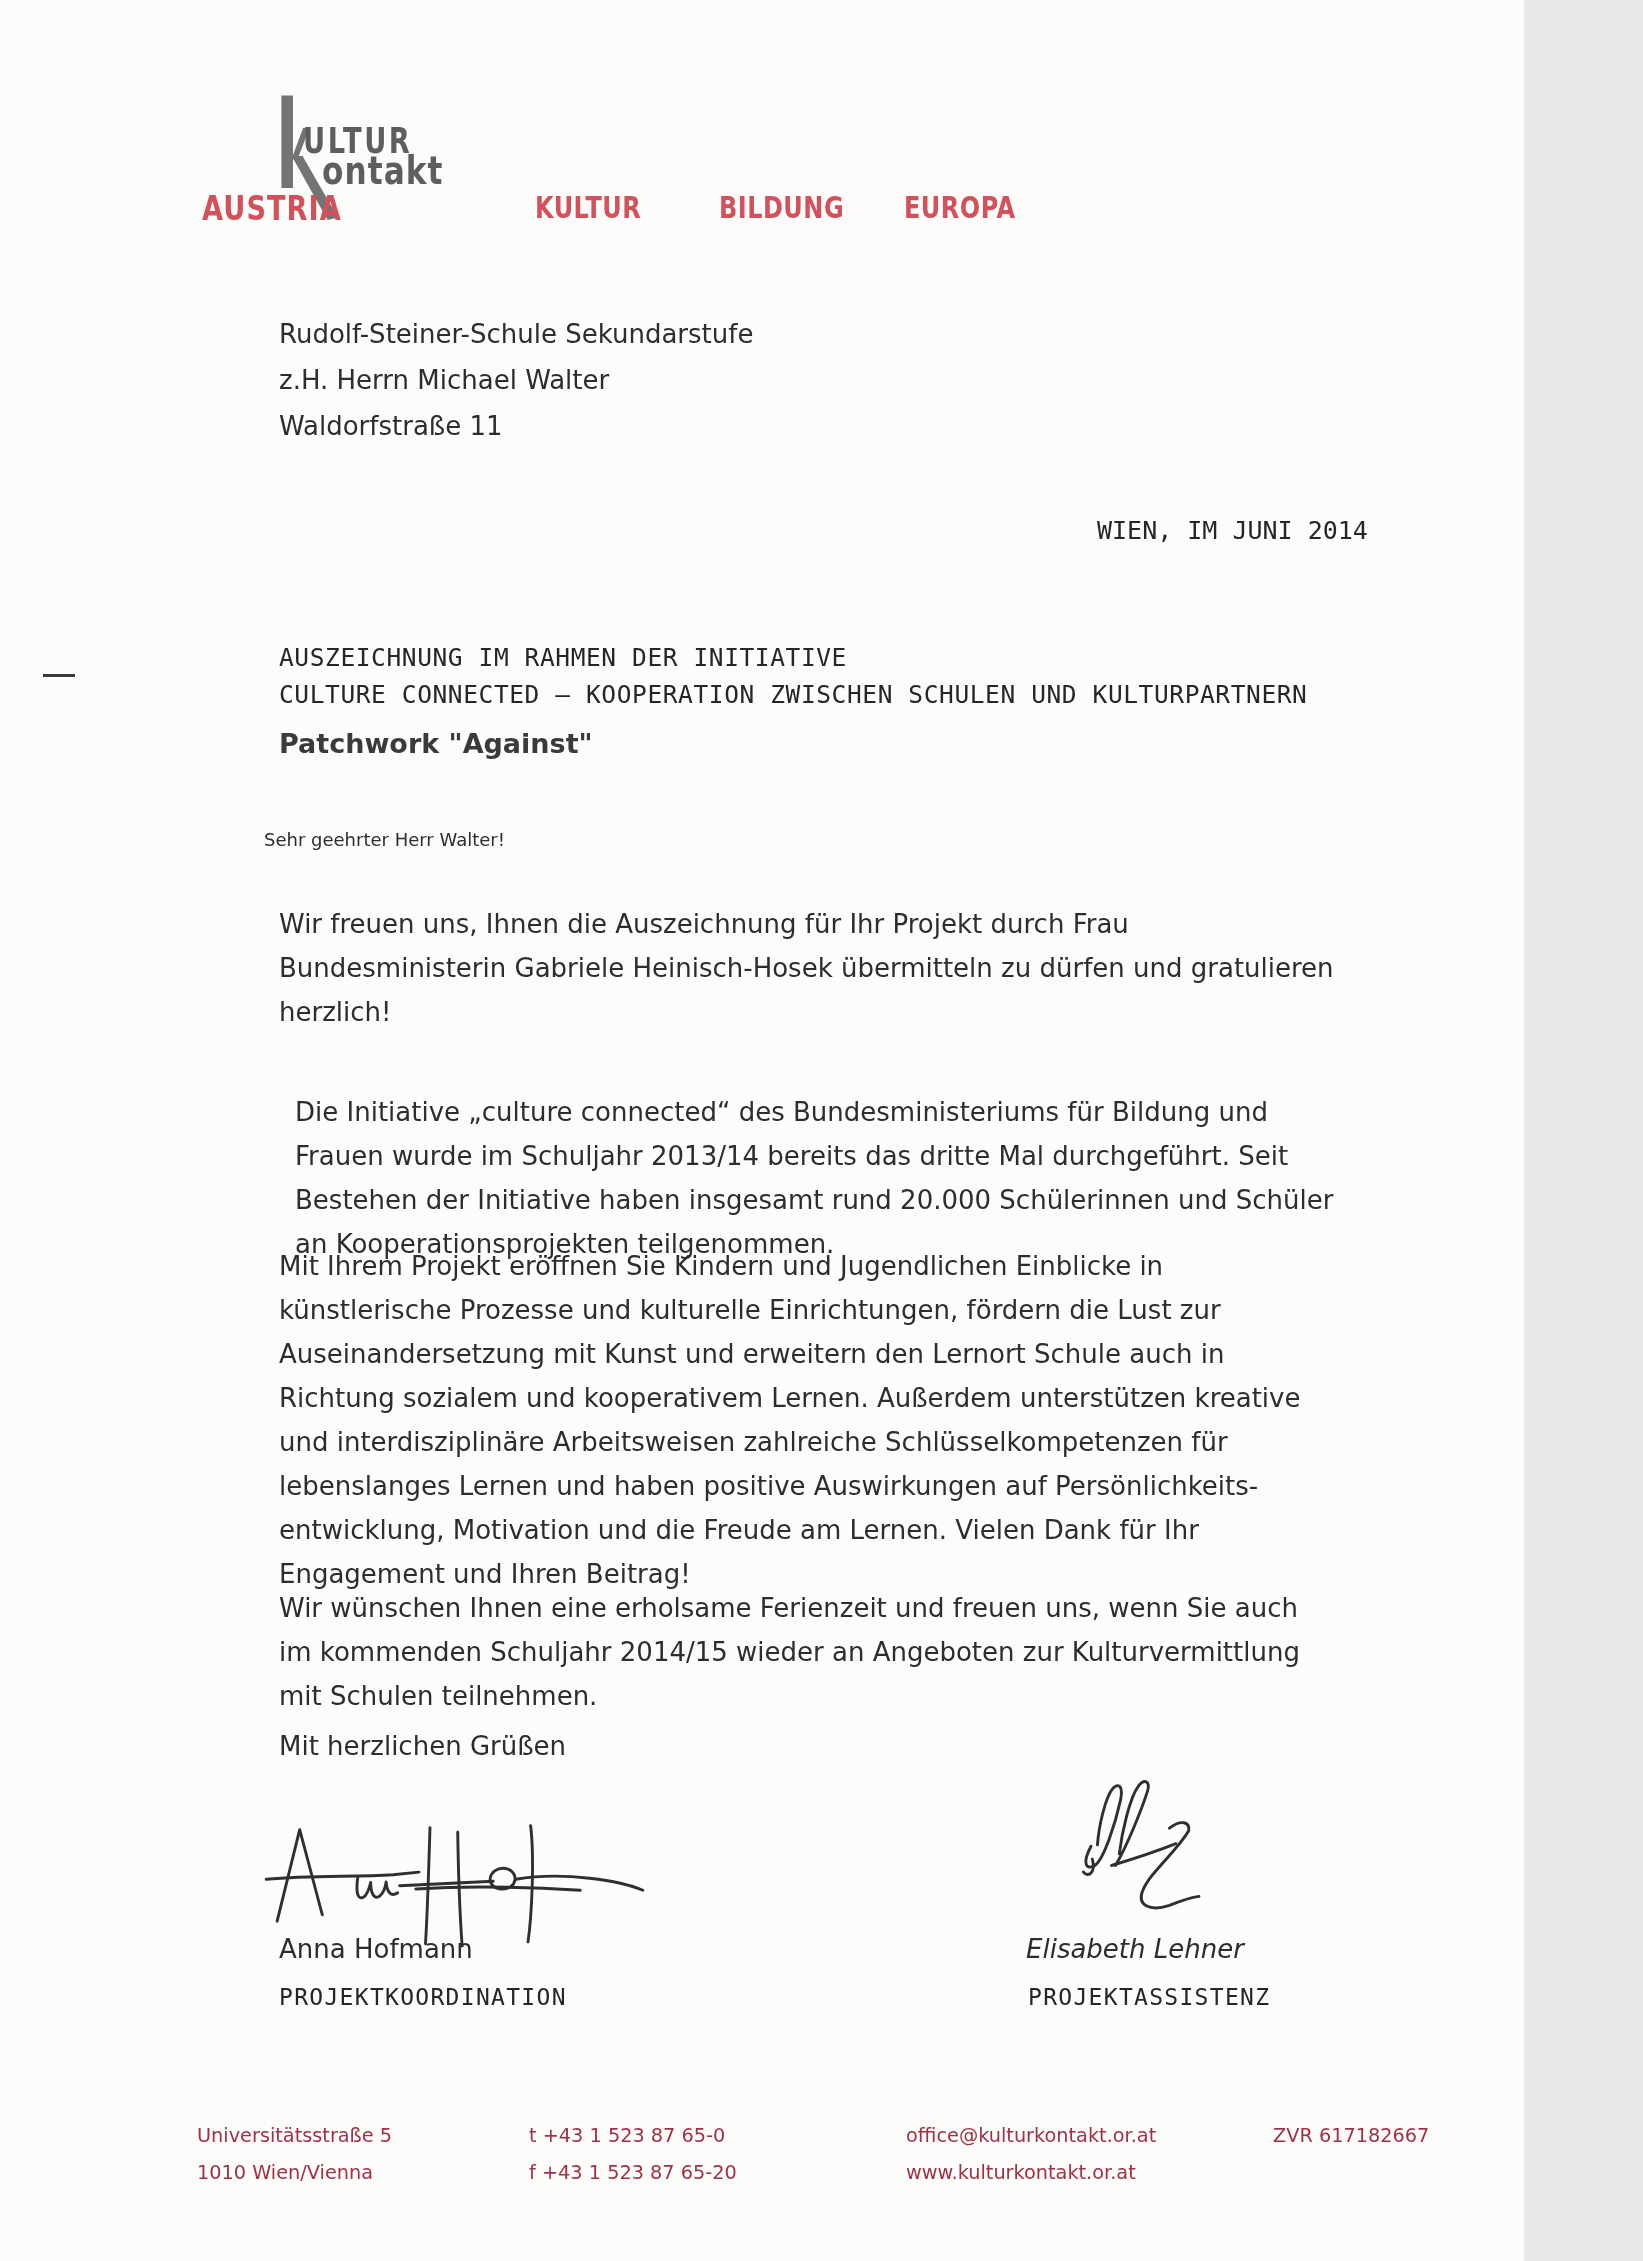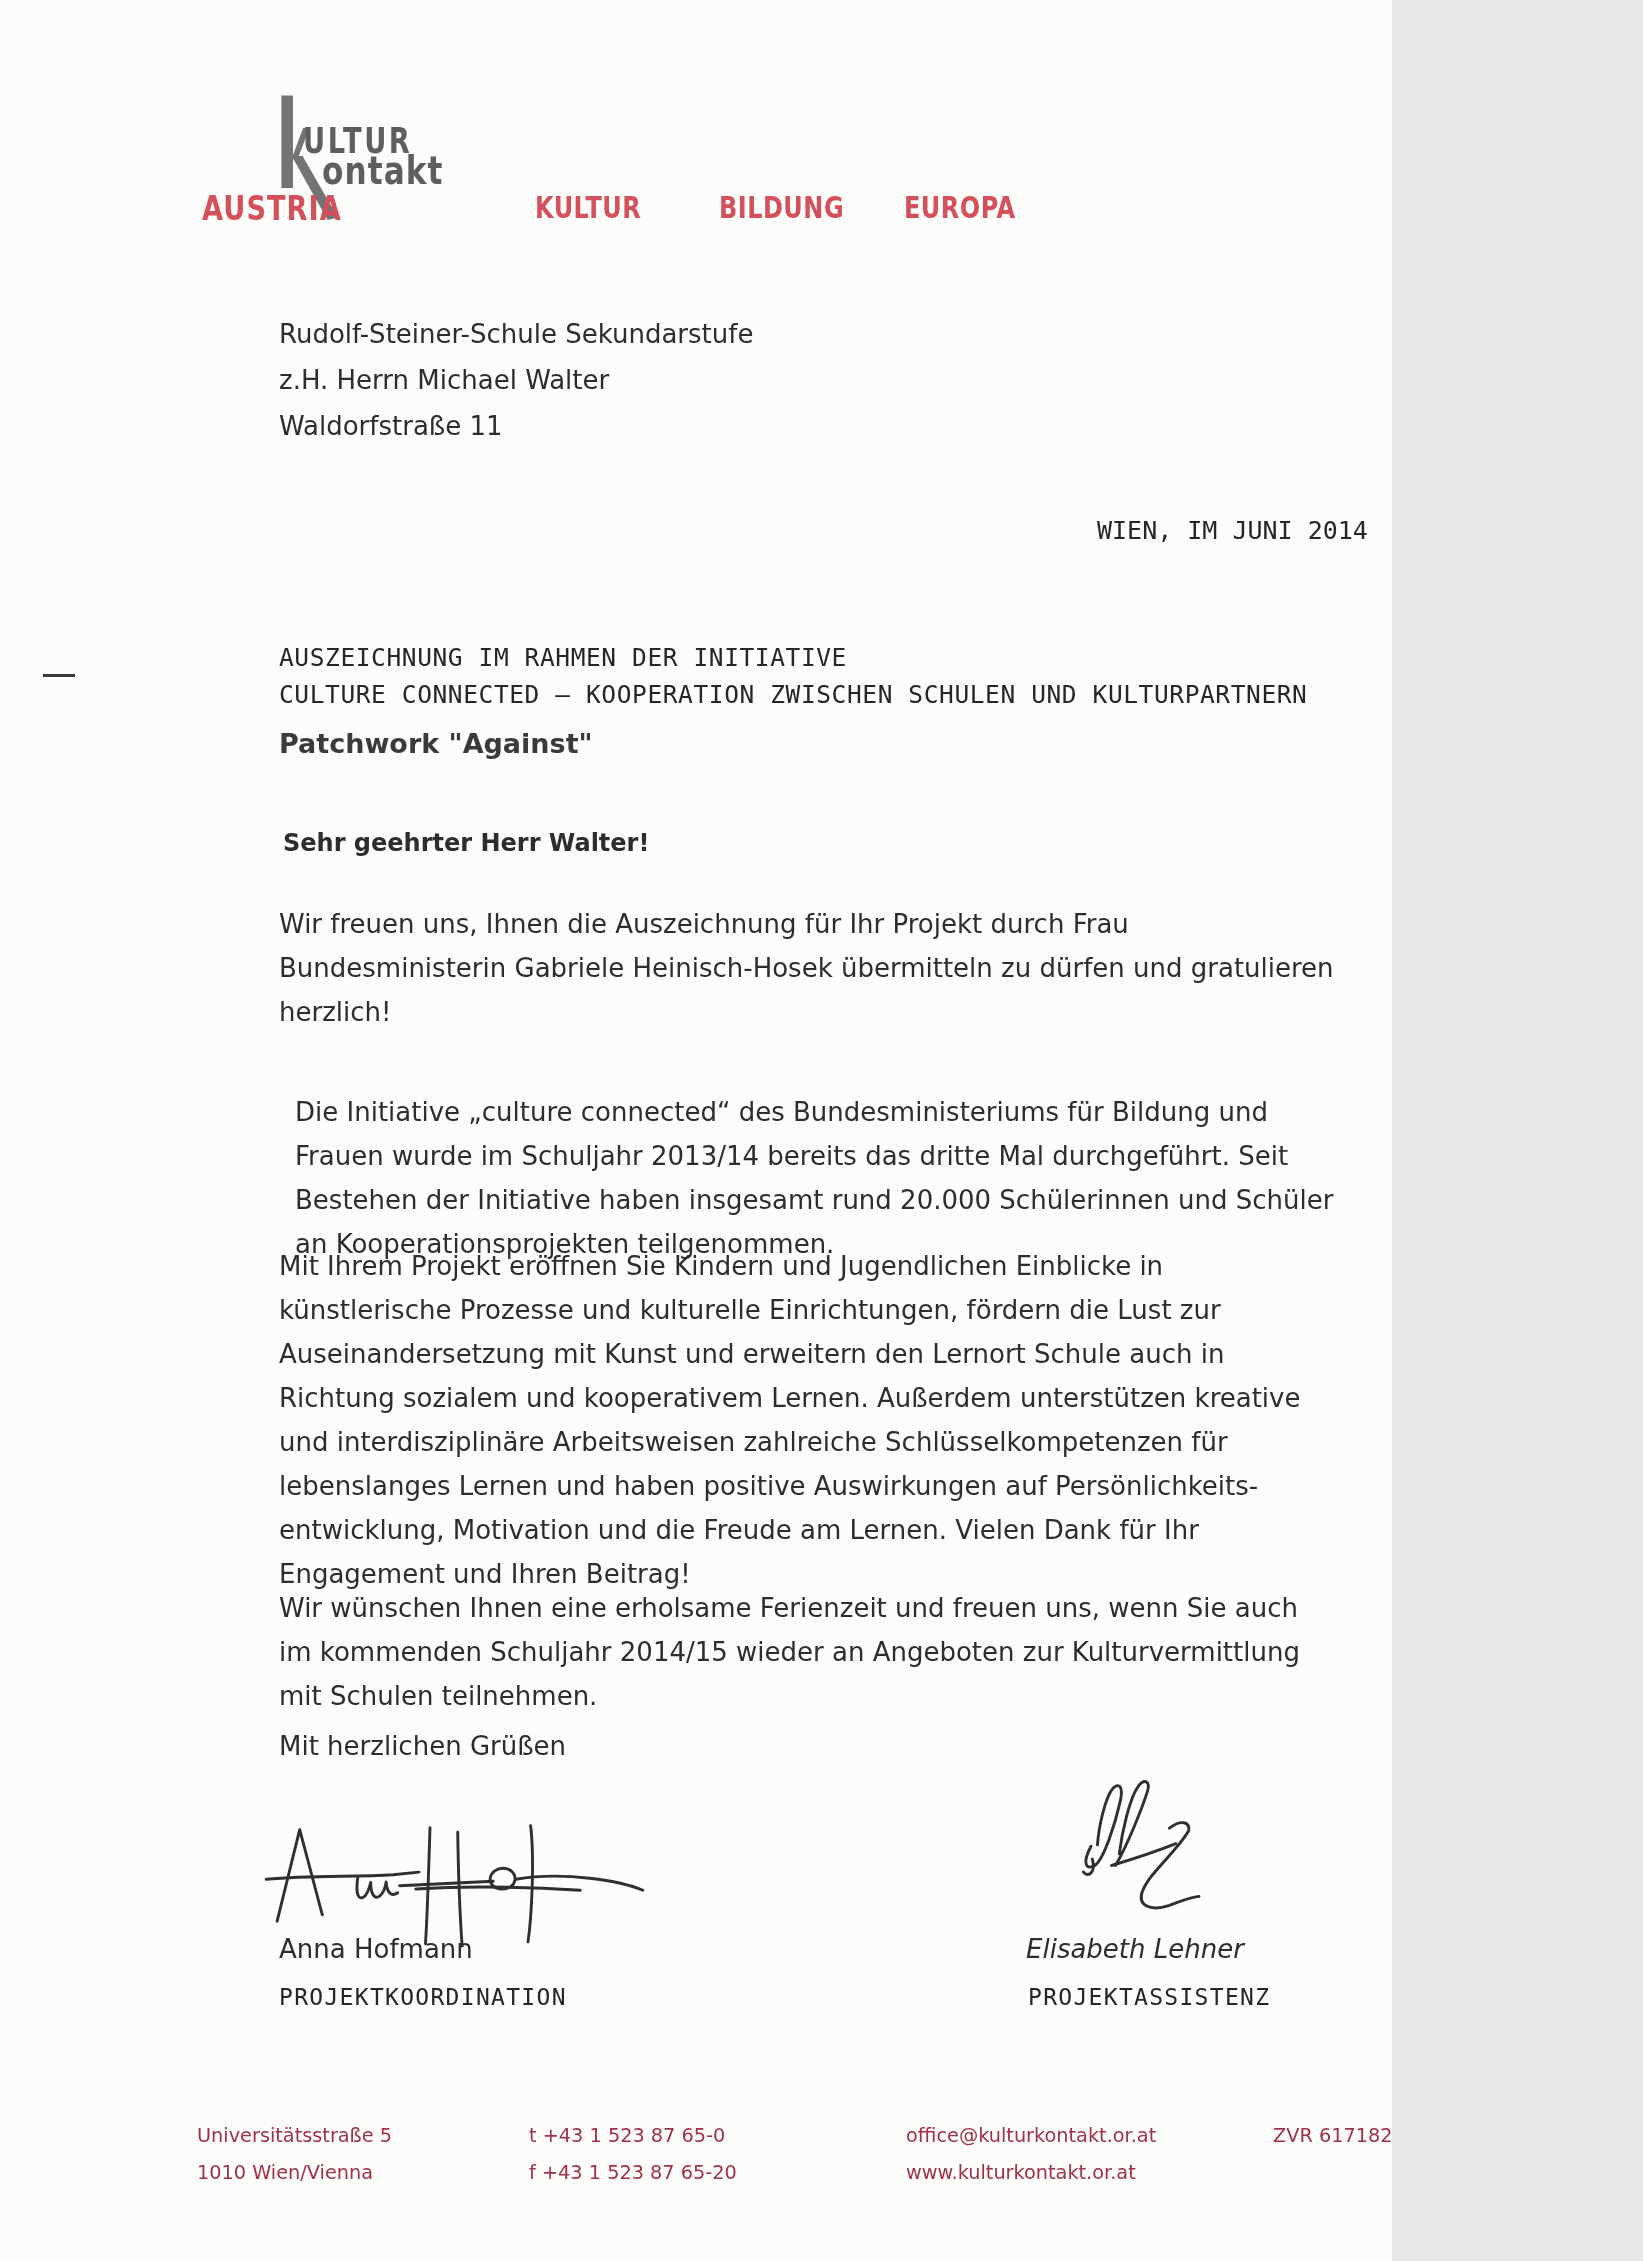--- a/index.html
+++ b/index.html
@@ -1,18 +1,18 @@
 <!DOCTYPE html>
 <html style="font-size:10.3px"><head>
 <meta charset="utf-8">
 <style>
   html,body{margin:0;padding:0;background:#e8e8e8;}
   .page{
     position:relative;
-    width:1392px;height:2261px;
+    width:1524px;height:2261px;
     background:#fcfcfb;
     font-family:"DejaVu Sans", sans-serif;
     color:#2d2d2d;
     overflow:hidden;
   }
   .abs{position:absolute;}
   
   .logo-word{
     font-weight:bold;color:#5e5e5e;
     transform:scaleX(0.78);transform-origin:0 0;
@@ -43,21 +43,21 @@
   .fold-mark{left:43px;top:674px;width:32px;height:2.6px;background:#3a3a3a;}
   
   .subject{
     left:279px;top:639px;
     font-family:"DejaVu Sans Mono", monospace;
     font-size:24.5px;line-height:37px;letter-spacing:0.6px;color:#262626;
     white-space:nowrap;
   }
   .project-title{left:279px;top:728px;font-size:27px;font-weight:bold;color:#3a3a3a;}
   
-  .salutation{left:283px;top:829px;font-size:24px;font-weight:bold;}
+  .salutation{left:264px;top:829px;font-size:18px;}
   .para{
     left:279px;font-size:26px;line-height:44px;
     white-space:pre-line;width:1134px;color:#2d2d2d;
   }
   .p1{top:902px;} .p2{top:1090px;margin-left:16px;} .p3{top:1244px;} .p4{top:1586px;}
   .closing{left:279px;top:1731px;font-size:26px;}
   
   .sig{stroke:#2f2f2f;stroke-width:4.5;fill:none;stroke-linecap:round;stroke-linejoin:round;}
   .sig-left{left:261px;top:1818px;}
   .sig-right{left:1073px;top:1769px;}

